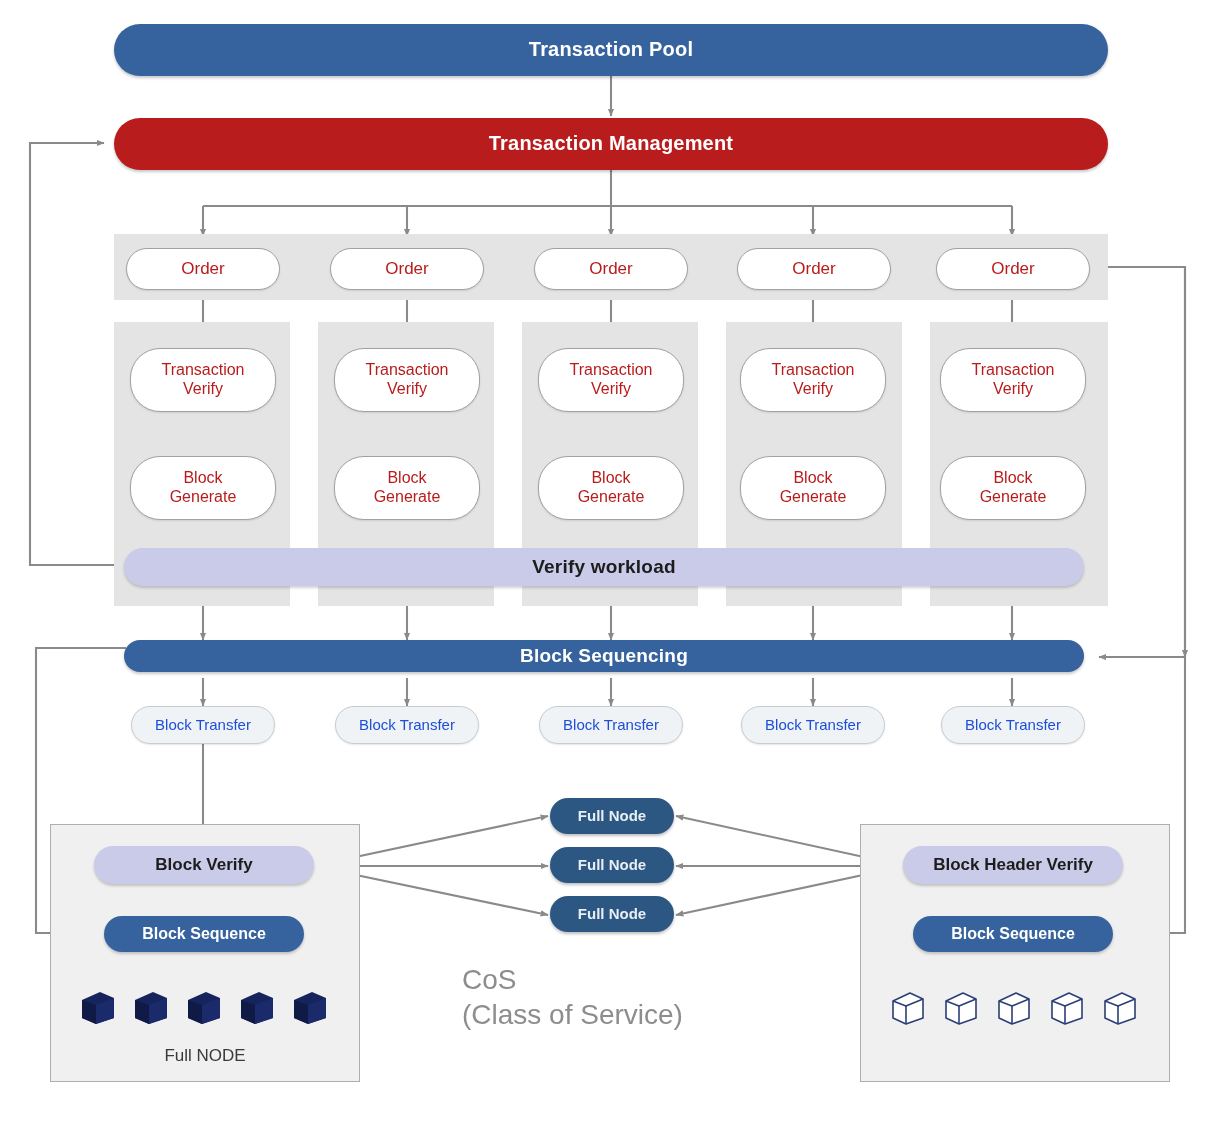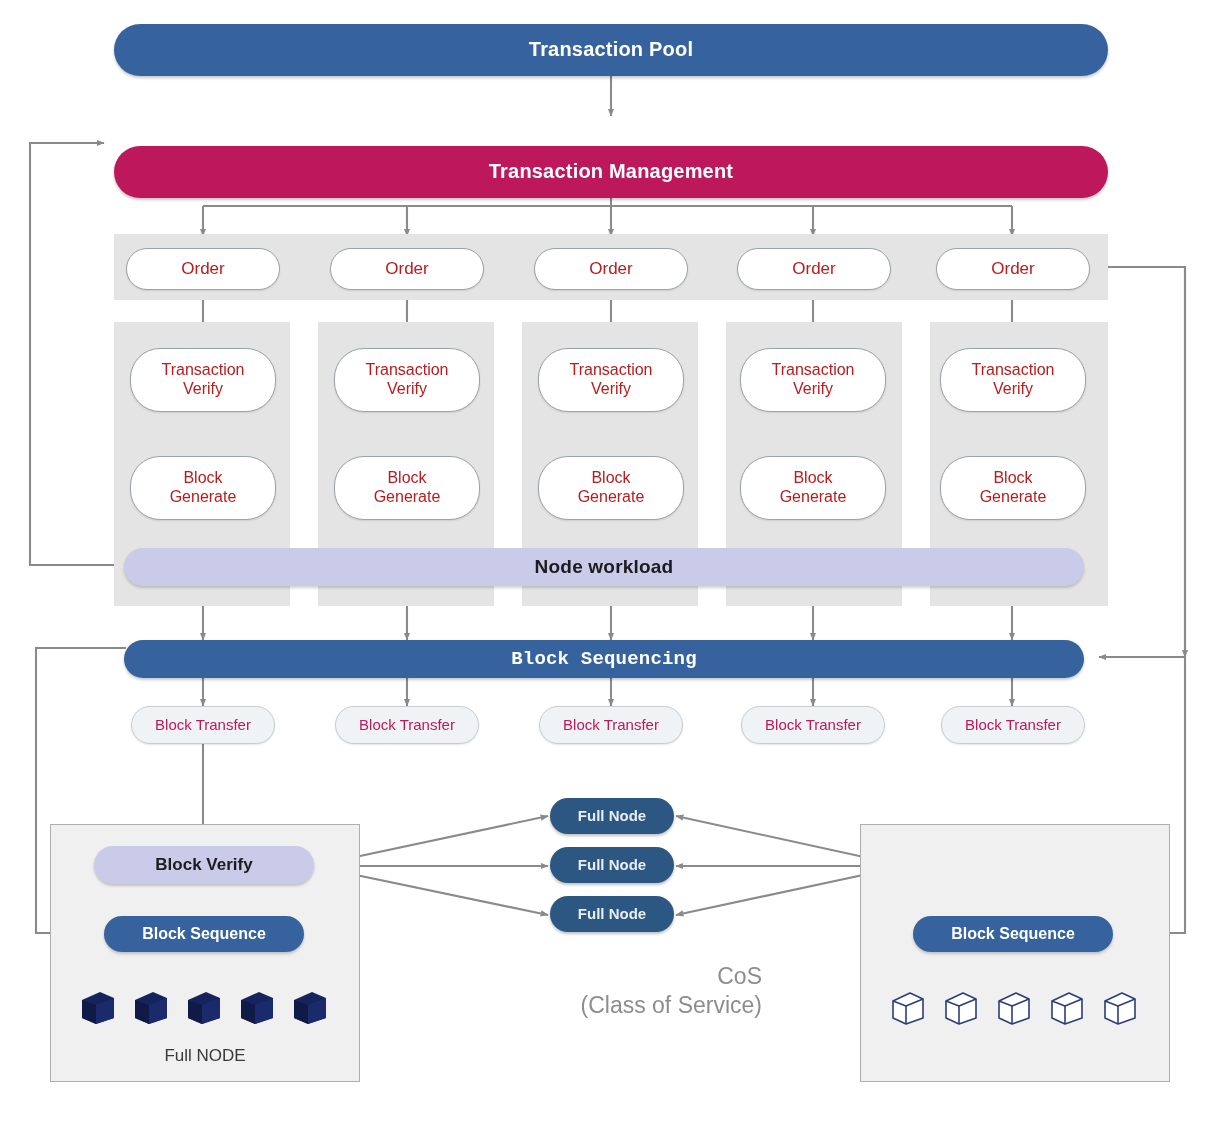--- a/index.html
+++ b/index.html
@@ -32,37 +32,37 @@
   }
   
   .banner {
     border-radius: 40px;
     color: #ffffff;
     font-weight: bold;
     letter-spacing: .2px;
     box-shadow: 0 2px 3px rgba(0,0,0,.22);
   }
   .banner.dark  { background: #36639e; }
-  .banner.light { background: #be185d; margin-top: 28px; }
+  .banner.light { background: #b91c1c; }
   .banner.lav   { background: #c9cbe8; color: #1c1c1c; box-shadow: 0 2px 3px rgba(0,0,0,.18); }
 
   
   .cap {
     background: #ffffff;
     border: 1.4px solid #9aa3a8;
     border-radius: 30px;
     color: #b91c1c;
     box-shadow: 0 1px 2px rgba(0,0,0,.10);
   }
   .cap.xfer {
     background: #f0f3f5;
     border: 1.2px solid #c6ced3;
     border-radius: 22px;
     font-size: 15px;
-    color: #be185d;
+    color: #1d4ed8;
     box-shadow: 0 1px 2px rgba(0,0,0,.10);
   }
   
   .band {
     position: absolute;
     background: #e4e4e4;
     z-index: 1;
   }
   .colband {
     position: absolute;
@@ -94,22 +94,22 @@
   .caption {
     position: absolute;
     color: #3a3a3a;
     font-size: 17px;
     text-align: center;
     z-index: 3;
   }
   .cos-label {
     position: absolute;
     color: #8d8d8d;
-    font-size: 23px;
-    text-align: right;
+    font-size: 28px;
+    text-align: left;
     line-height: 1.25;
     z-index: 3;
   }
   .cubes {
     position: absolute;
     display: flex;
     justify-content: space-between;
     align-items: flex-end;
     z-index: 3;
   }
@@ -265,24 +265,24 @@
   <div class="node cap" style="left:740px; top:456px; width:146px; height:64px; font-size:16px; flex-direction:column;">
     <span>Block</span>
     <span>Generate</span>
   </div>
   <div class="node cap" style="left:940px; top:456px; width:146px; height:64px; font-size:16px; flex-direction:column;">
     <span>Block</span>
     <span>Generate</span>
   </div>
 
   <div class="node banner lav" style="left:124px; top:548px; width:960px; height:38px; font-size:19px;">
-    <span>Node workload</span>
-  </div>
-
-  <div class="node banner dark" style="left:124px; top:640px; width:960px; height:38px; font-size:19px;font-family:Liberation Mono, monospace;">
+    <span>Verify workload</span>
+  </div>
+
+  <div class="node banner dark" style="left:124px; top:640px; width:960px; height:32px; font-size:19px;">
     <span>Block Sequencing</span>
   </div>
 
   <div class="node cap xfer" style="left:131px; top:706px; width:144px; height:38px;">
     <span>Block Transfer</span>
   </div>
   <div class="node cap xfer" style="left:335px; top:706px; width:144px; height:38px;">
     <span>Block Transfer</span>
   </div>
   <div class="node cap xfer" style="left:539px; top:706px; width:144px; height:38px;">
@@ -337,20 +337,23 @@
         <polygon points="2,12 16,17 16,36 2,30" fill="#101a47"></polygon>
         <polygon points="16,17 34,10 34,30 16,36" fill="#1b2a6b"></polygon>
       </svg>
     </span>
   </div>
 
   <div class="caption" style="left:50px; top:1046px; width:310px;">
     <span>Full NODE</span>
   </div>
 
+  <div class="node pill lav" style="left:903px; top:846px; width:220px; height:38px; font-size:17px;">
+    <span>Block Header Verify</span>
+  </div>
   <div class="node pill dark" style="left:913px; top:916px; width:200px; height:36px; font-size:16px;">
     <span>Block Sequence</span>
   </div>
 
   <div class="cubes" style="left:890px; top:984px; width:248px; height:42px;">
     <span class="cube">
       <svg viewBox="0 0 36 38" width="36" height="38">
         <g fill="#ffffff" stroke="#2b3f77" stroke-width="1.6" stroke-linejoin="round">
           <polygon points="3,13 20,5 33,11 33,30 16,36 3,30"></polygon>
           <polyline points="3,13 16,18 33,11" fill="none"></polyline>

